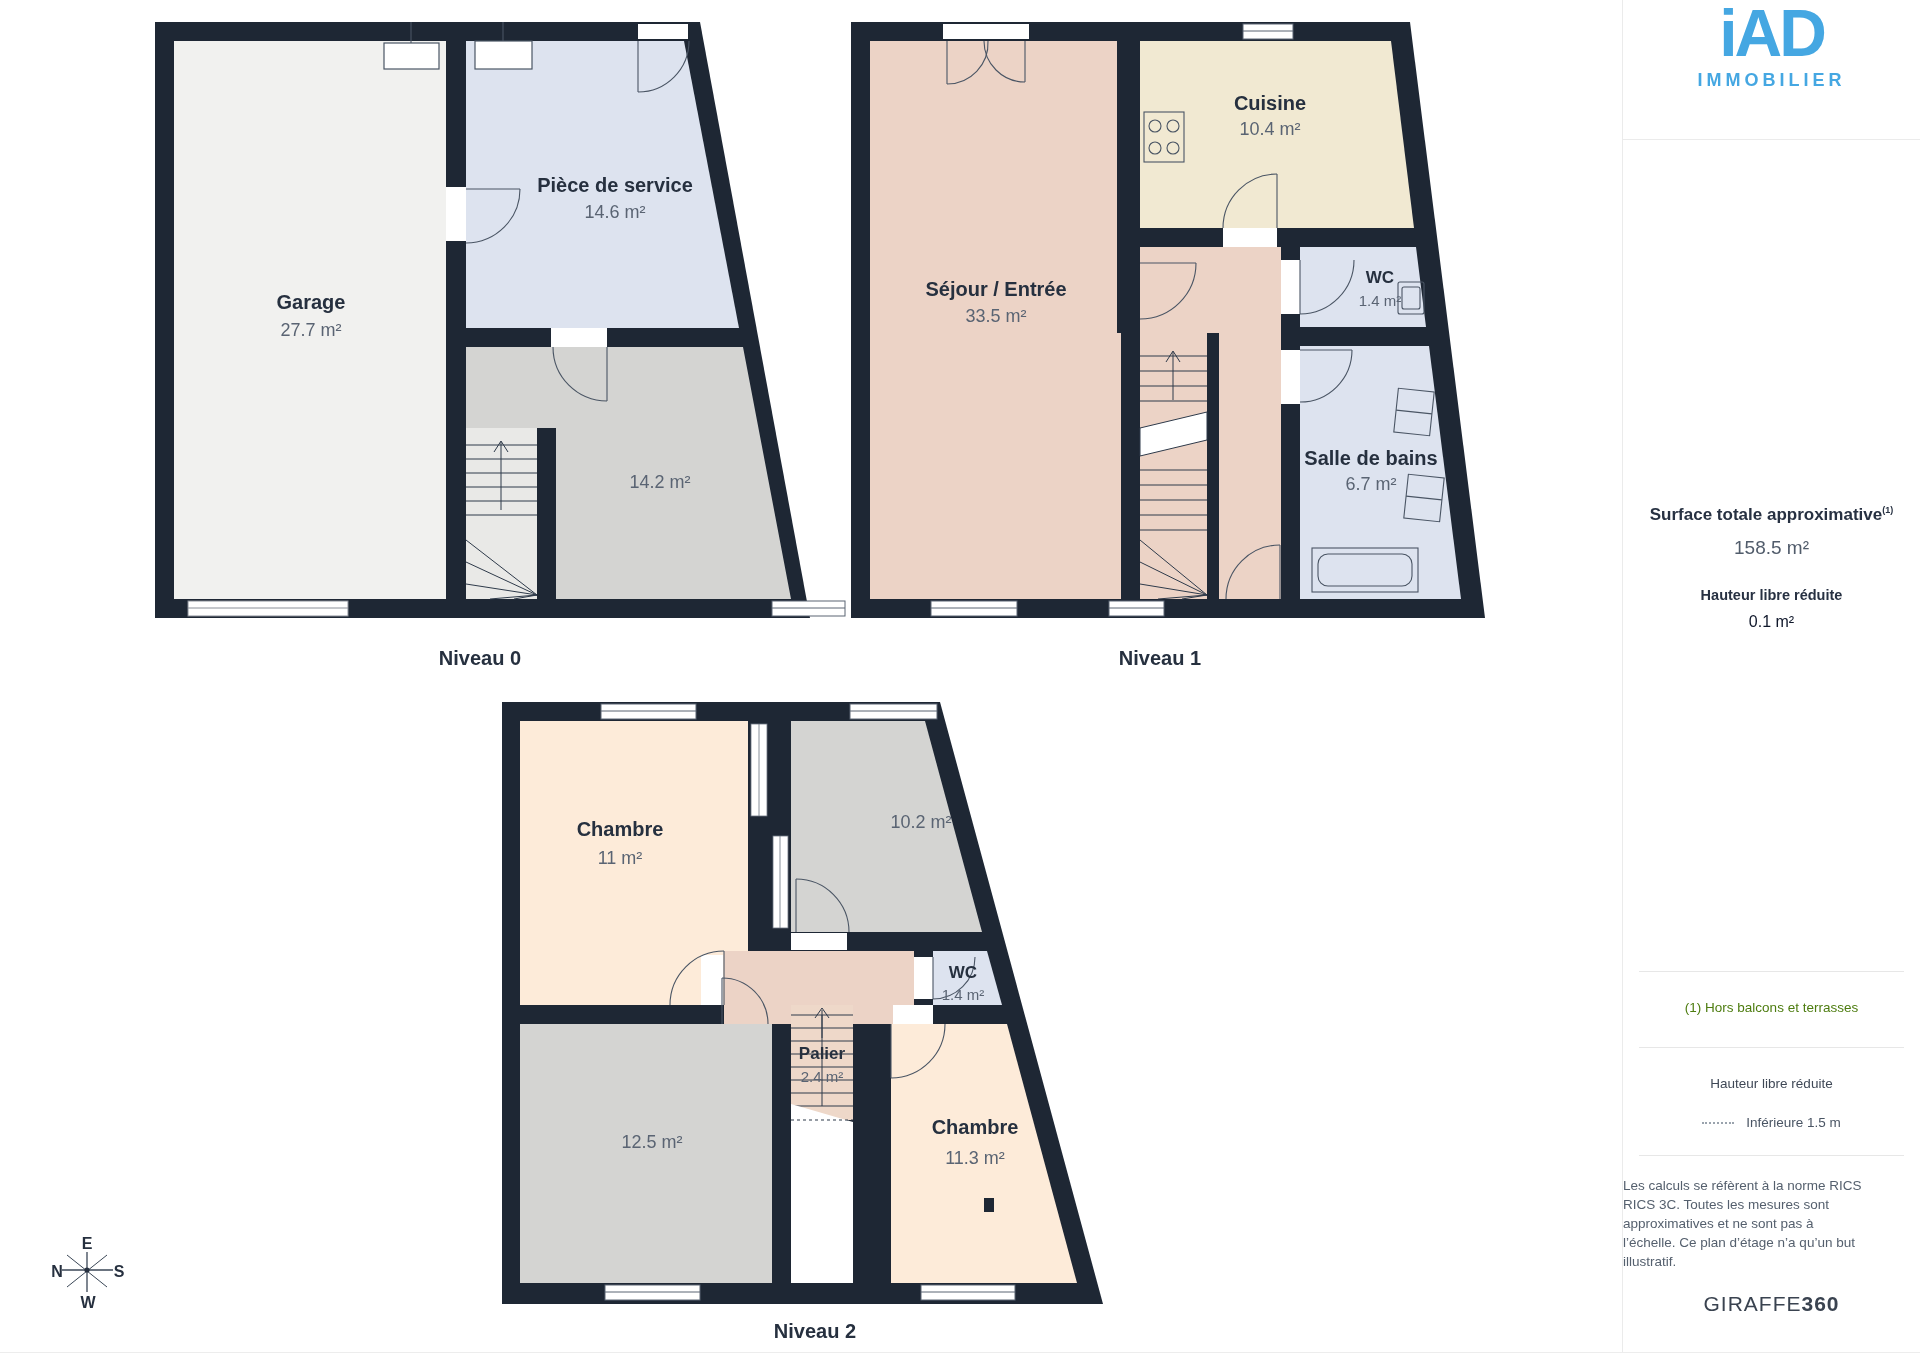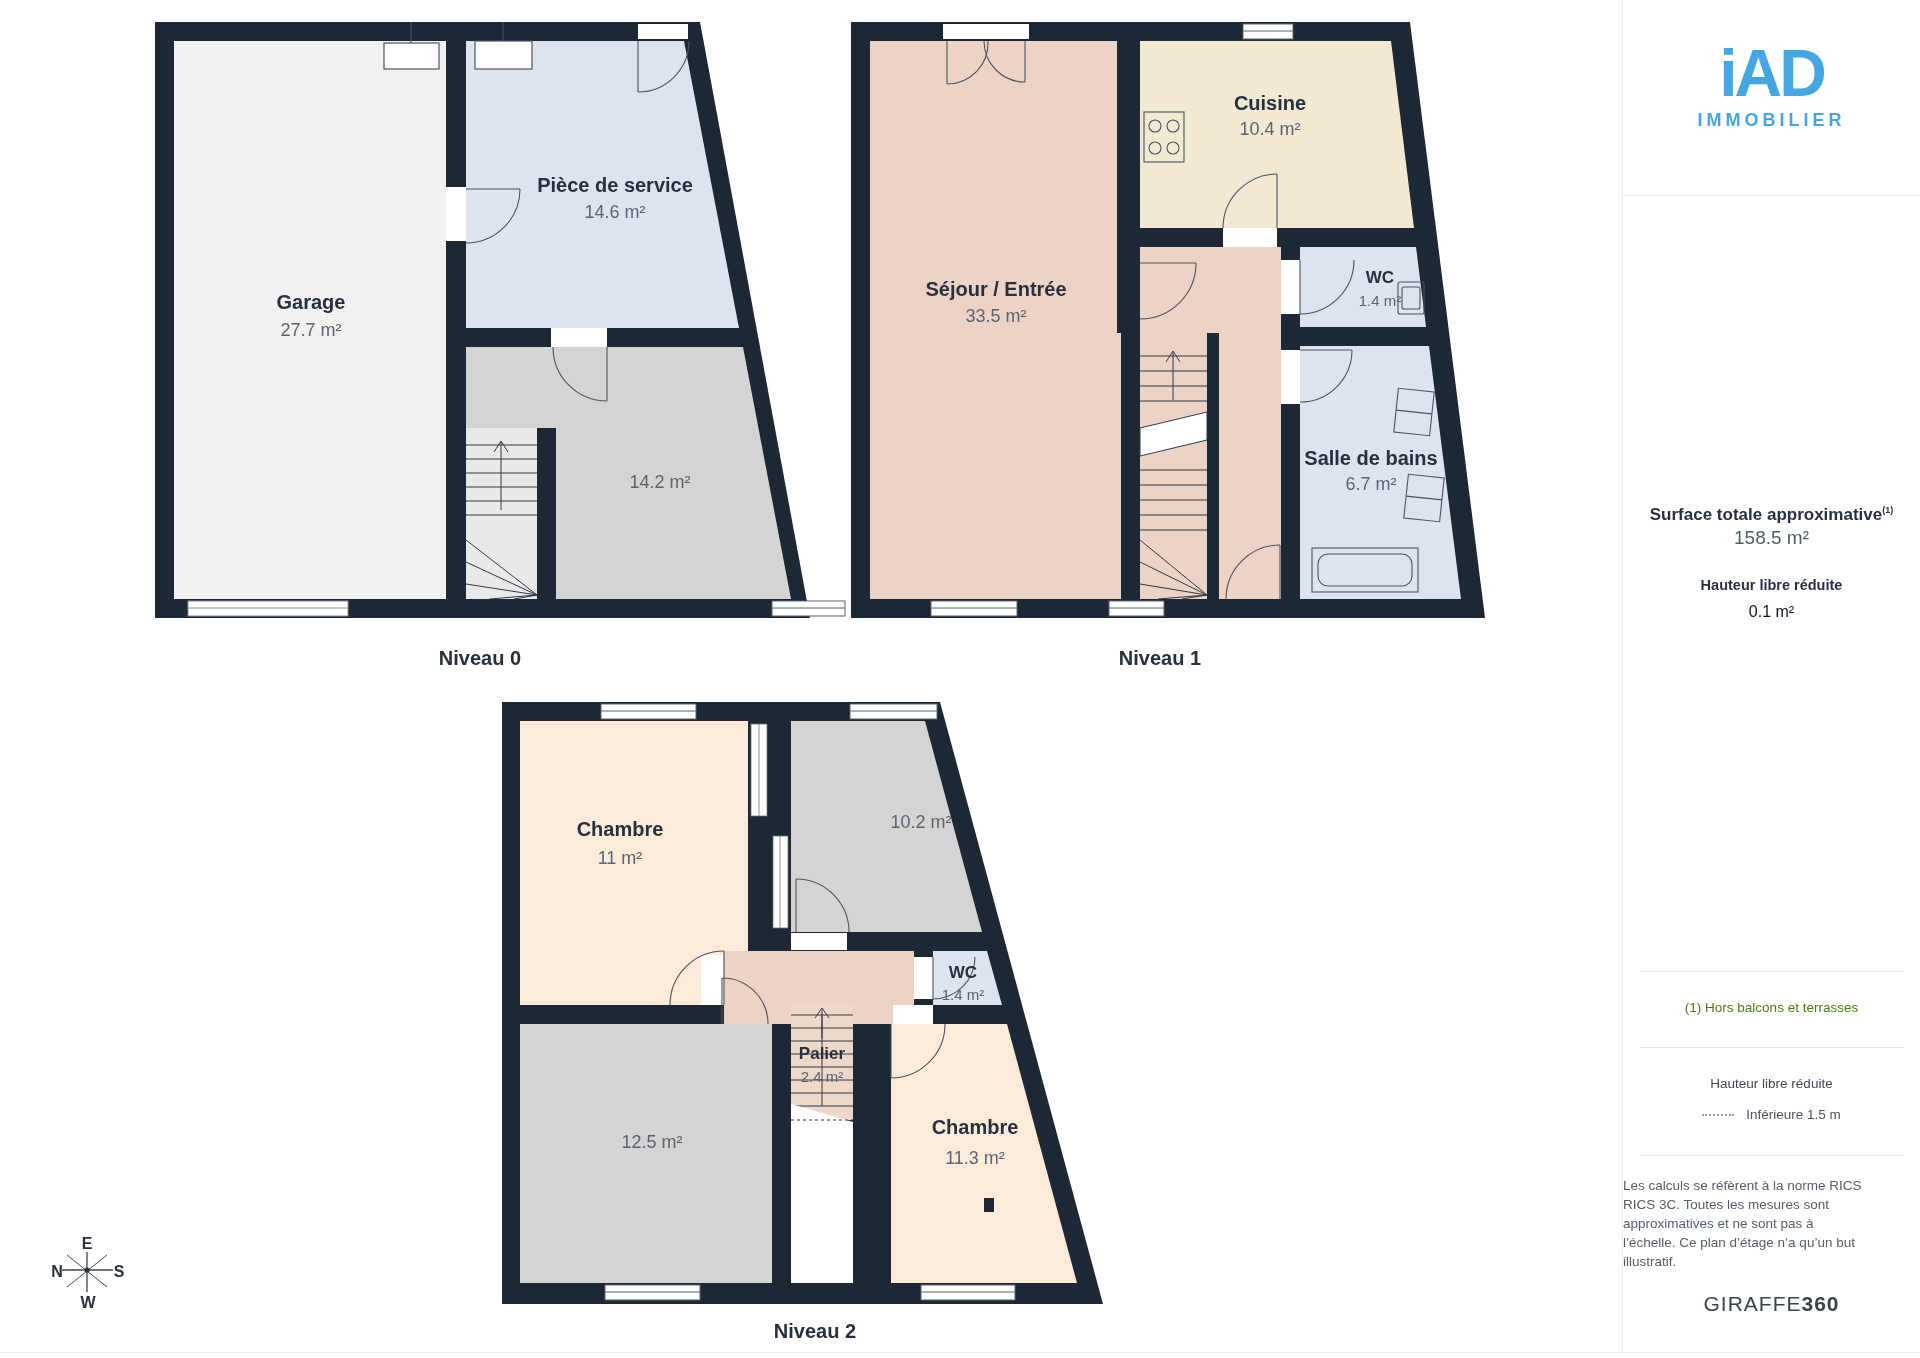--- a/index.html
+++ b/index.html
@@ -10,33 +10,33 @@
   .rname{font-family:"Liberation Sans",sans-serif;font-weight:700;font-size:20px;fill:#26303f;text-anchor:middle;}
   .rname-sm{font-family:"Liberation Sans",sans-serif;font-weight:700;font-size:17px;fill:#26303f;text-anchor:middle;}
   .rarea{font-family:"Liberation Sans",sans-serif;font-weight:400;font-size:18px;fill:#5a6473;text-anchor:middle;}
   .rarea-sm{font-family:"Liberation Sans",sans-serif;font-weight:400;font-size:15px;fill:#5a6473;text-anchor:middle;}
   .lvl{font-family:"Liberation Sans",sans-serif;font-weight:700;font-size:20px;fill:#26303f;text-anchor:middle;}
   .cmp{font-family:"Liberation Sans",sans-serif;font-weight:700;font-size:16px;fill:#26303f;text-anchor:middle;}
   .thin{stroke:#4a5564;stroke-width:1.1;fill:none;}
   .tread{stroke:#2e3a4a;stroke-width:1;}
   
   .sidebar{position:absolute;left:1622px;top:0;width:297px;height:1352px;border-left:1px solid #ebebeb;background:#fff;}
-  .logo-block{position:absolute;top:0;left:0;width:100%;height:196px;border-bottom:1px solid #ebebeb;text-align:center;box-sizing:border-box;padding-top:40px;}
+  .logo-block{position:absolute;top:0;left:0;width:100%;height:140px;border-bottom:1px solid #ebebeb;text-align:center;box-sizing:border-box;}
   .brand{font-size:66px;font-weight:700;color:#45a7e2;letter-spacing:-3px;line-height:1.0;}
   .brand-sub{font-size:18px;font-weight:700;color:#45a7e2;letter-spacing:4px;margin-top:4px;}
   .summary{position:absolute;top:505px;left:0;width:100%;text-align:center;color:#273142;}
   .sum-title{font-size:17px;font-weight:700;}
   .sum-title sup{font-size:9px;}
-  .sum-total{font-size:19px;color:#515c6b;margin-top:2px;}
+  .sum-total{font-size:19px;color:#515c6b;margin-top:12px;}
   .sum-hlabel{font-size:14.5px;font-weight:700;margin-top:28px;}
   .sum-hvalue{font-size:16px;color:#0f172a;margin-top:10px;}
   .div-line{position:absolute;left:16px;right:16px;height:0;border-top:1px solid #e7e7e7;}
   .footnote{position:absolute;top:1000px;left:0;width:100%;text-align:center;font-size:13.5px;color:#4d7c0f;}
   .legend{position:absolute;top:1076px;left:0;width:100%;text-align:center;font-size:13.5px;color:#3f4856;}
-  .legend-row{margin-top:16px;color:#4a5564;}
+  .legend-row{margin-top:24px;color:#4a5564;}
   .dotted{display:inline-block;width:32px;border-top:2px dotted #9aa3ad;vertical-align:middle;margin-right:12px;}
   .disclaimer{position:absolute;top:1176px;left:0;width:100%;font-size:13.5px;line-height:19px;color:#55606e;}
   .credit{position:absolute;top:1292px;left:0;width:100%;text-align:center;font-size:21px;color:#3a4350;letter-spacing:1px;}
   .credit b{font-weight:700;}
   .page-bottom-line{position:absolute;left:0;top:1352px;width:1920px;height:0;border-top:1px solid #ededed;}
 </style>
 </head>
 <body>
 
 <div class="page">

